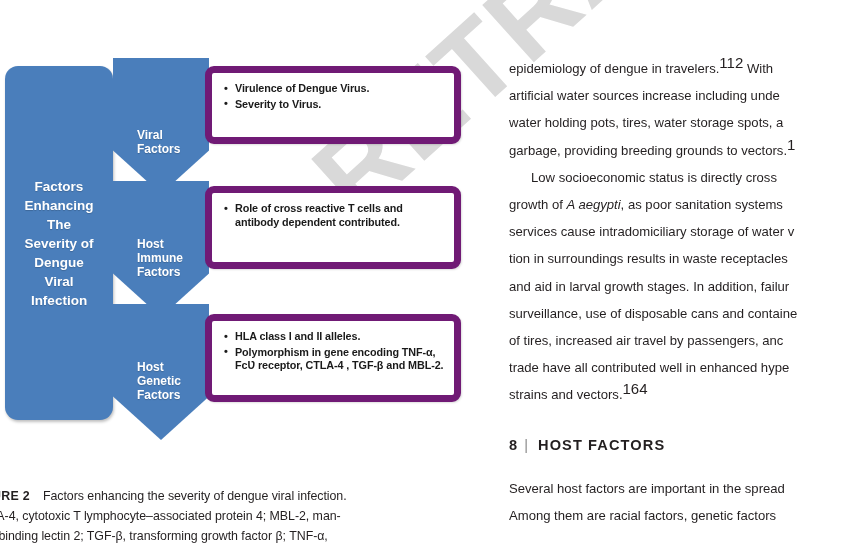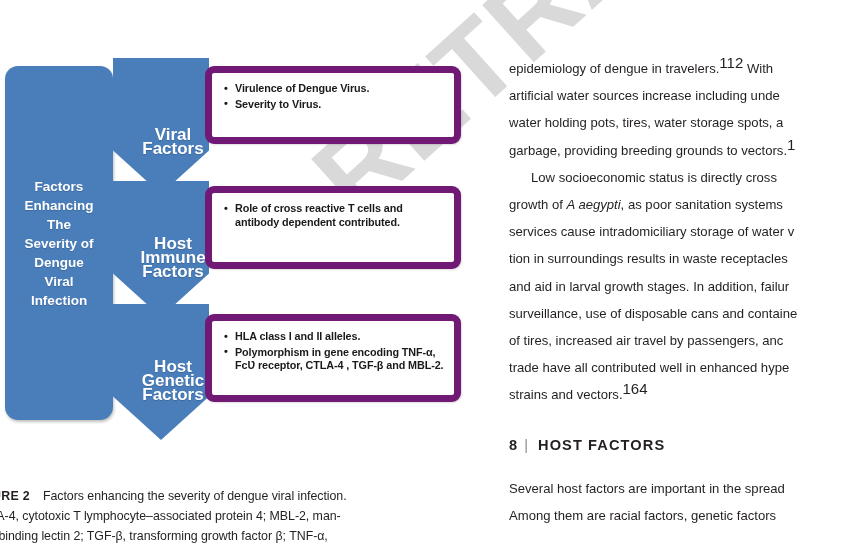--- a/index.html
+++ b/index.html
@@ -88,23 +88,23 @@
     width: 96px;
     background: #4a7ebb;
     clip-path: polygon(0% 0%, 50% 0%, 50% 0%, 100% 0%, 100% 68%, 50% 100%, 0% 68%);
     display: flex;
     align-items: flex-end;
     justify-content: center;
     padding-bottom: 38px;
   }
   .chevron-label {
     color: #ffffff;
-    font-size: 17px;
-    font-weight: 700;
-    text-align: center;
+    font-size: 12px;
+    font-weight: 700;
+    text-align: left;
     line-height: 14px;
     white-space: pre-line;
     text-shadow: 0 1px 1px rgba(0,0,0,0.18);
     margin-left: 24px;
   }
   #chev-0 { top: 0px;   height: 136px; }
   #chev-1 { top: 123px; height: 136px; }
   #chev-2 { top: 246px; height: 136px; }
 
   

